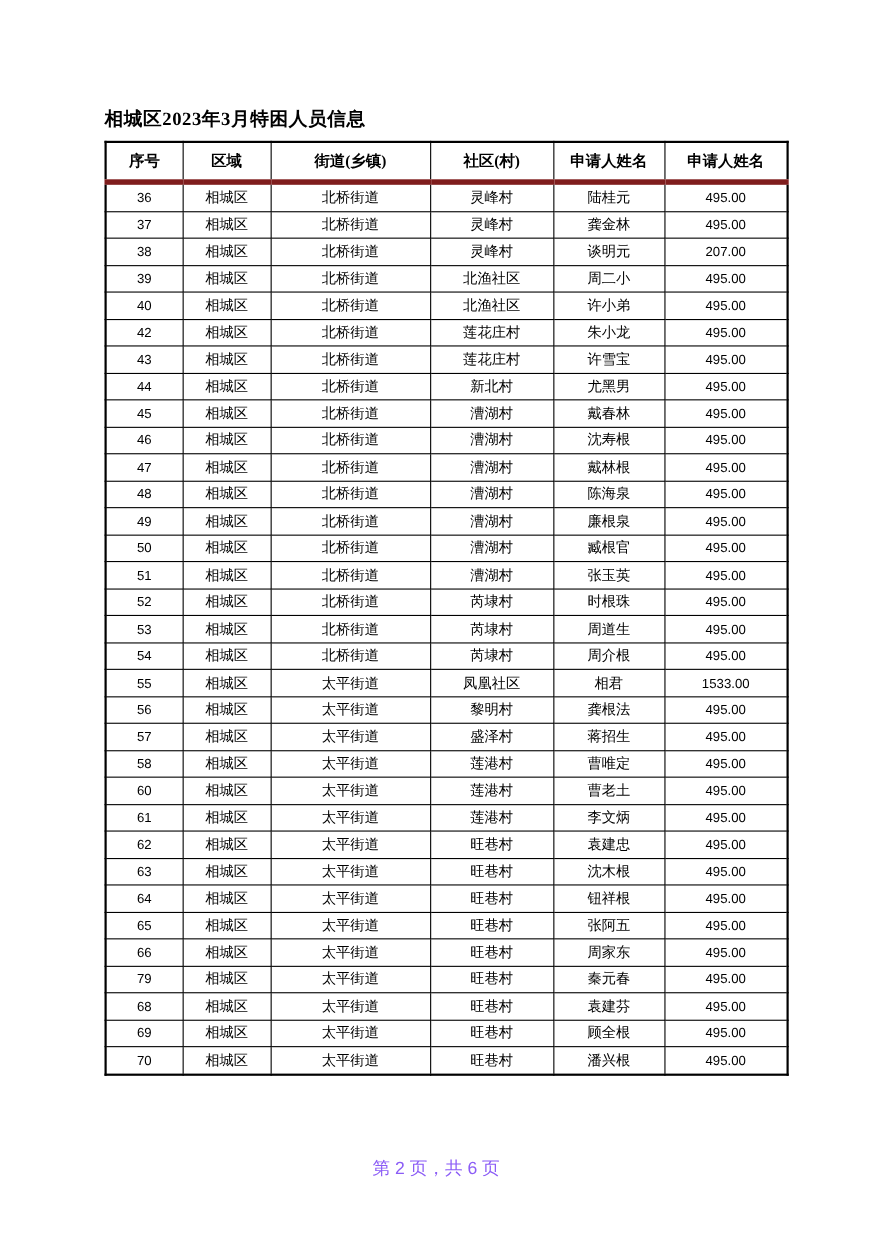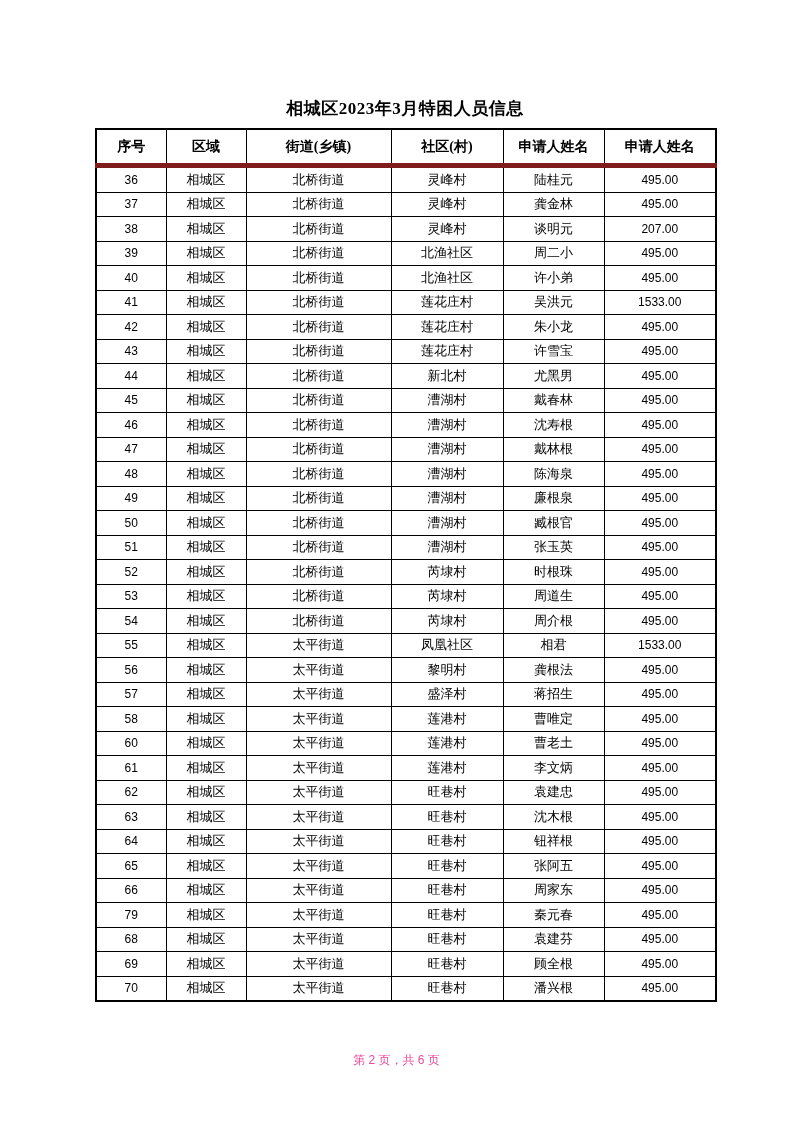--- a/index.html
+++ b/index.html
@@ -15,21 +15,20 @@
     color: #000000;
     font-family: "Liberation Serif", "DejaVu Serif", serif;
     overflow: hidden;
   }
   .title {
     position: absolute;
     top: 97px;
     left: 95px;
     width: 620px;
     margin: 0;
-    text-align: center;
     font-size: 17px;
     font-weight: bold;
     letter-spacing: 0.5px;
   }
   table.tbl {
     position: absolute;
     top: 128px;
     left: 95px;
     width: 620px;
     border-collapse: collapse;
@@ -58,23 +57,23 @@
   table.tbl td.num {
     font-family: "Liberation Sans", "DejaVu Sans", sans-serif;
     font-size: 12px;
   }
   .footer {
     position: absolute;
     top: 1052px;
     left: 0;
     width: 793px;
     text-align: center;
-    font-size: 12px;
+    font-size: 16px;
     font-family: "Liberation Sans", "DejaVu Sans", sans-serif;
-    color: #ec4899;
+    color: #8b5cf6;
   }
 </style>
 </head>
 <body>
 
 <div class="page">
   <h1 class="title">相城区2023年3月特困人员信息</h1>
 
   <table class="tbl">
     <colgroup>
@@ -130,28 +129,20 @@
         </tr>
         <tr>
           <td class="num">40</td>
           <td>相城区</td>
           <td>北桥街道</td>
           <td>北渔社区</td>
           <td>许小弟</td>
           <td class="num">495.00</td>
         </tr>
         <tr>
-          <td class="num">41</td>
-          <td>相城区</td>
-          <td>北桥街道</td>
-          <td>莲花庄村</td>
-          <td>吴洪元</td>
-          <td class="num">1533.00</td>
-        </tr>
-        <tr>
           <td class="num">42</td>
           <td>相城区</td>
           <td>北桥街道</td>
           <td>莲花庄村</td>
           <td>朱小龙</td>
           <td class="num">495.00</td>
         </tr>
         <tr>
           <td class="num">43</td>
           <td>相城区</td>

